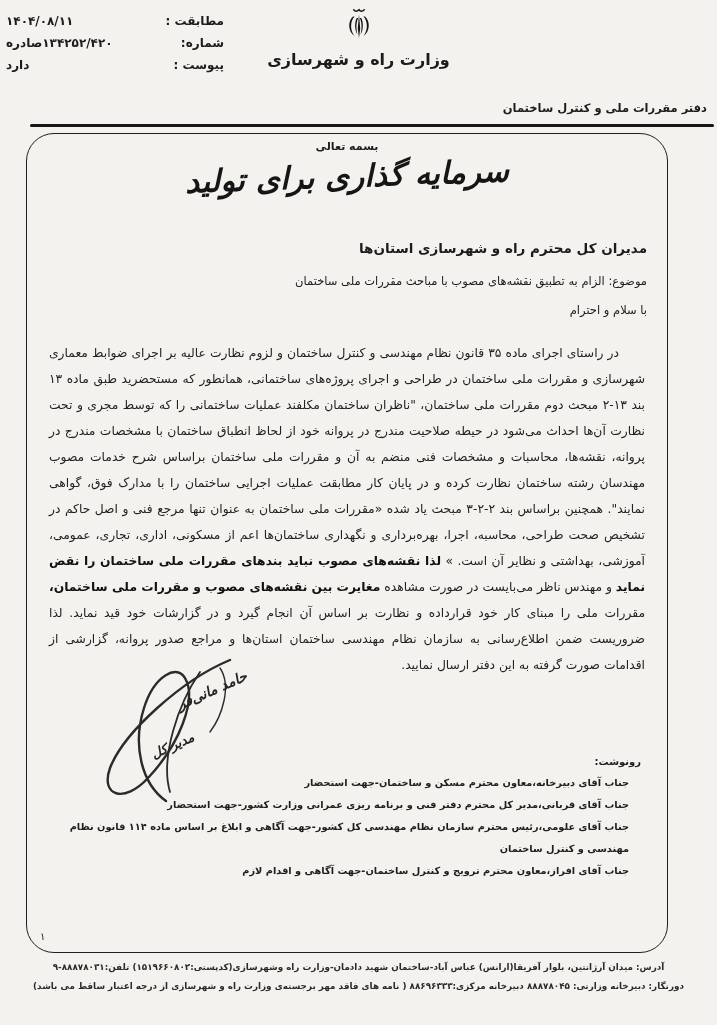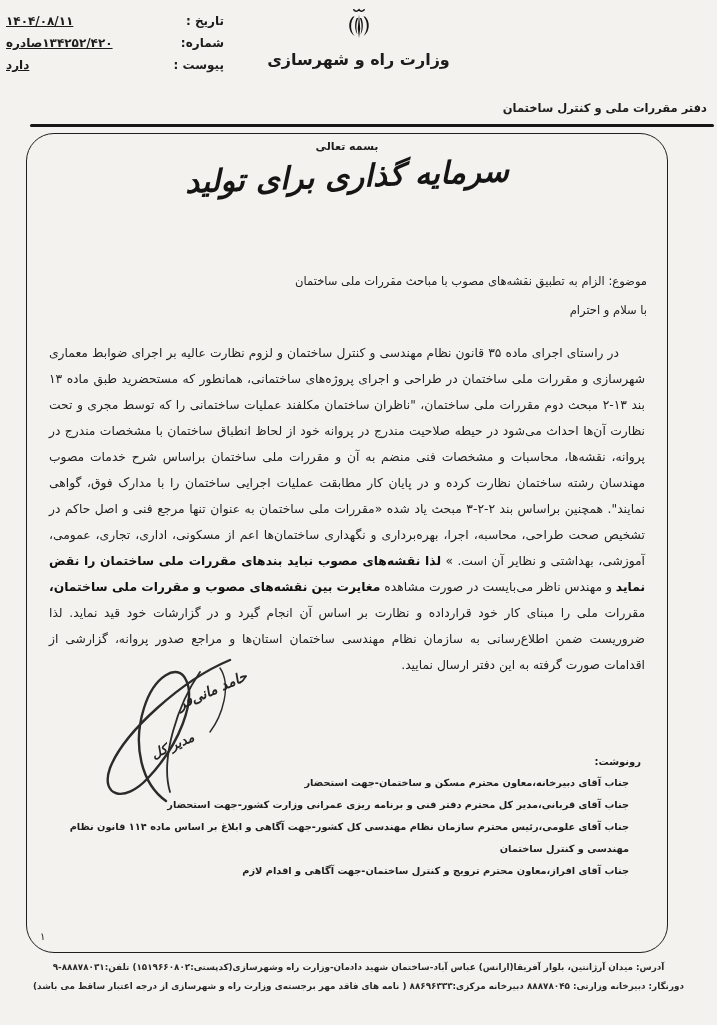--- a/index.html
+++ b/index.html
@@ -9,21 +9,21 @@
     font-family:"DejaVu Sans",sans-serif;
     color:#1c1c1c;
     position:relative;
     overflow:hidden;
   }
   .page{position:absolute;inset:0;}
 
   
   .meta-block{position:absolute;left:6px;top:14px;width:218px;direction:rtl;font-weight:bold;font-size:12px;}
   .meta-row{display:flex;justify-content:space-between;align-items:baseline;margin-bottom:8px;}
-  .meta-value{font-weight:bold;text-decoration:underline;}
+  .meta-value{font-weight:bold;}
 
   .emblem-block{position:absolute;top:6px;left:0;right:0;text-align:center;}
   .emblem-svg{width:30px;height:40px;display:inline-block;}
   .country{font-size:11px;font-weight:bold;margin-top:1px;direction:rtl;}
   .ministry{font-size:16px;font-weight:bold;margin-top:4px;direction:rtl;}
 
   .office-line{position:absolute;top:101px;right:10px;font-size:11.5px;font-weight:bold;direction:rtl;}
 
   .top-rule{position:absolute;top:124px;left:30px;right:3px;height:3px;background:#161616;border-radius:2px;}
 
@@ -79,21 +79,21 @@
     font-size:8.8px;line-height:19px;color:#2a2a2a;font-weight:bold;
   }
 </style>
 </head>
 <body>
 
 <div class="page">
 
   <div class="meta-block">
     <div class="meta-row">
-      <span class="meta-label">تاریخ :</span>
+      <span class="meta-label">مطابقت :</span>
       <span class="meta-value">۱۴۰۴/۰۸/۱۱</span>
     </div>
     <div class="meta-row">
       <span class="meta-label">شماره:</span>
       <span class="meta-value">۱۳۴۲۵۲/۴۲۰صادره</span>
     </div>
     <div class="meta-row">
       <span class="meta-label">پیوست :</span>
       <span class="meta-value">دارد</span>
     </div>
@@ -115,20 +115,21 @@
 
   <div class="office-line">دفتر مقررات ملی و کنترل ساختمان</div>
 
   <div class="top-rule"></div>
 
   <div class="letter-box">
 
     <div class="besmeleh">بسمه تعالی</div>
     <div class="slogan">سرمایه گذاری برای تولید</div>
 
+    <div class="recipient">مدیران کل محترم راه و شهرسازی استان‌ها</div>
     <div class="subject">موضوع: الزام به تطبیق نقشه‌های مصوب با مباحث مقررات ملی ساختمان</div>
     <div class="salutation">با سلام و احترام</div>
 
     <p class="body-par"><span class="seg">در راستای اجرای ماده ۳۵ قانون نظام مهندسی و کنترل ساختمان و لزوم نظارت عالیه بر اجرای ضوابط معماری شهرسازی و مقررات ملی ساختمان در طراحی و اجرای پروژه‌های ساختمانی، همانطور که مستحضرید طبق ماده ۱۳ بند ۱۳-۲ مبحث دوم مقررات ملی ساختمان، "ناظران ساختمان مکلفند عملیات ساختمانی را که توسط مجری و تحت نظارت آن‌ها احداث می‌شود در حیطه صلاحیت مندرج در پروانه خود از لحاظ انطباق ساختمان با مشخصات مندرج در پروانه، نقشه‌ها، محاسبات و مشخصات فنی منضم به آن و مقررات ملی ساختمان براساس شرح خدمات مصوب مهندسان رشته ساختمان نظارت کرده و در پایان کار مطابقت عملیات اجرایی ساختمان را با مدارک فوق، گواهی نمایند". همچنین براساس بند ۲-۲-۳ مبحث یاد شده «مقررات ملی ساختمان به عنوان تنها مرجع فنی و اصل حاکم در تشخیص صحت طراحی، محاسبه، اجرا، بهره‌برداری و نگهداری ساختمان‌ها اعم از مسکونی، اداری، تجاری، عمومی، آموزشی، بهداشتی و نظایر آن است. » </span><span class="seg b">لذا نقشه‌های مصوب نباید بندهای مقررات ملی ساختمان را نقض نماید</span><span class="seg"> و مهندس ناظر می‌بایست در صورت مشاهده </span><span class="seg b">مغایرت بین نقشه‌های مصوب و مقررات ملی ساختمان،</span><span class="seg"> مقررات ملی را مبنای کار خود قرارداده و نظارت بر اساس آن انجام گیرد و در گزارشات خود قید نماید. لذا ضروریست ضمن اطلاع‌رسانی به سازمان نظام مهندسی ساختمان استان‌ها و مراجع صدور پروانه، گزارشی از اقدامات صورت گرفته به این دفتر ارسال نمایید.</span></p>
 
     <div class="signature">
       <svg viewBox="0 0 215 165" xmlns="http://www.w3.org/2000/svg">
         <g fill="none" stroke="#2b2b2b" stroke-linecap="round">
           <path d="M158 14 C110 34 52 86 38 122 C28 150 52 158 76 132 C108 98 124 54 114 34 C106 16 82 30 72 62 C60 100 70 138 94 155" stroke-width="2.4"></path>
           <path d="M128 26 C106 58 88 112 98 146" stroke-width="1.8"></path>

